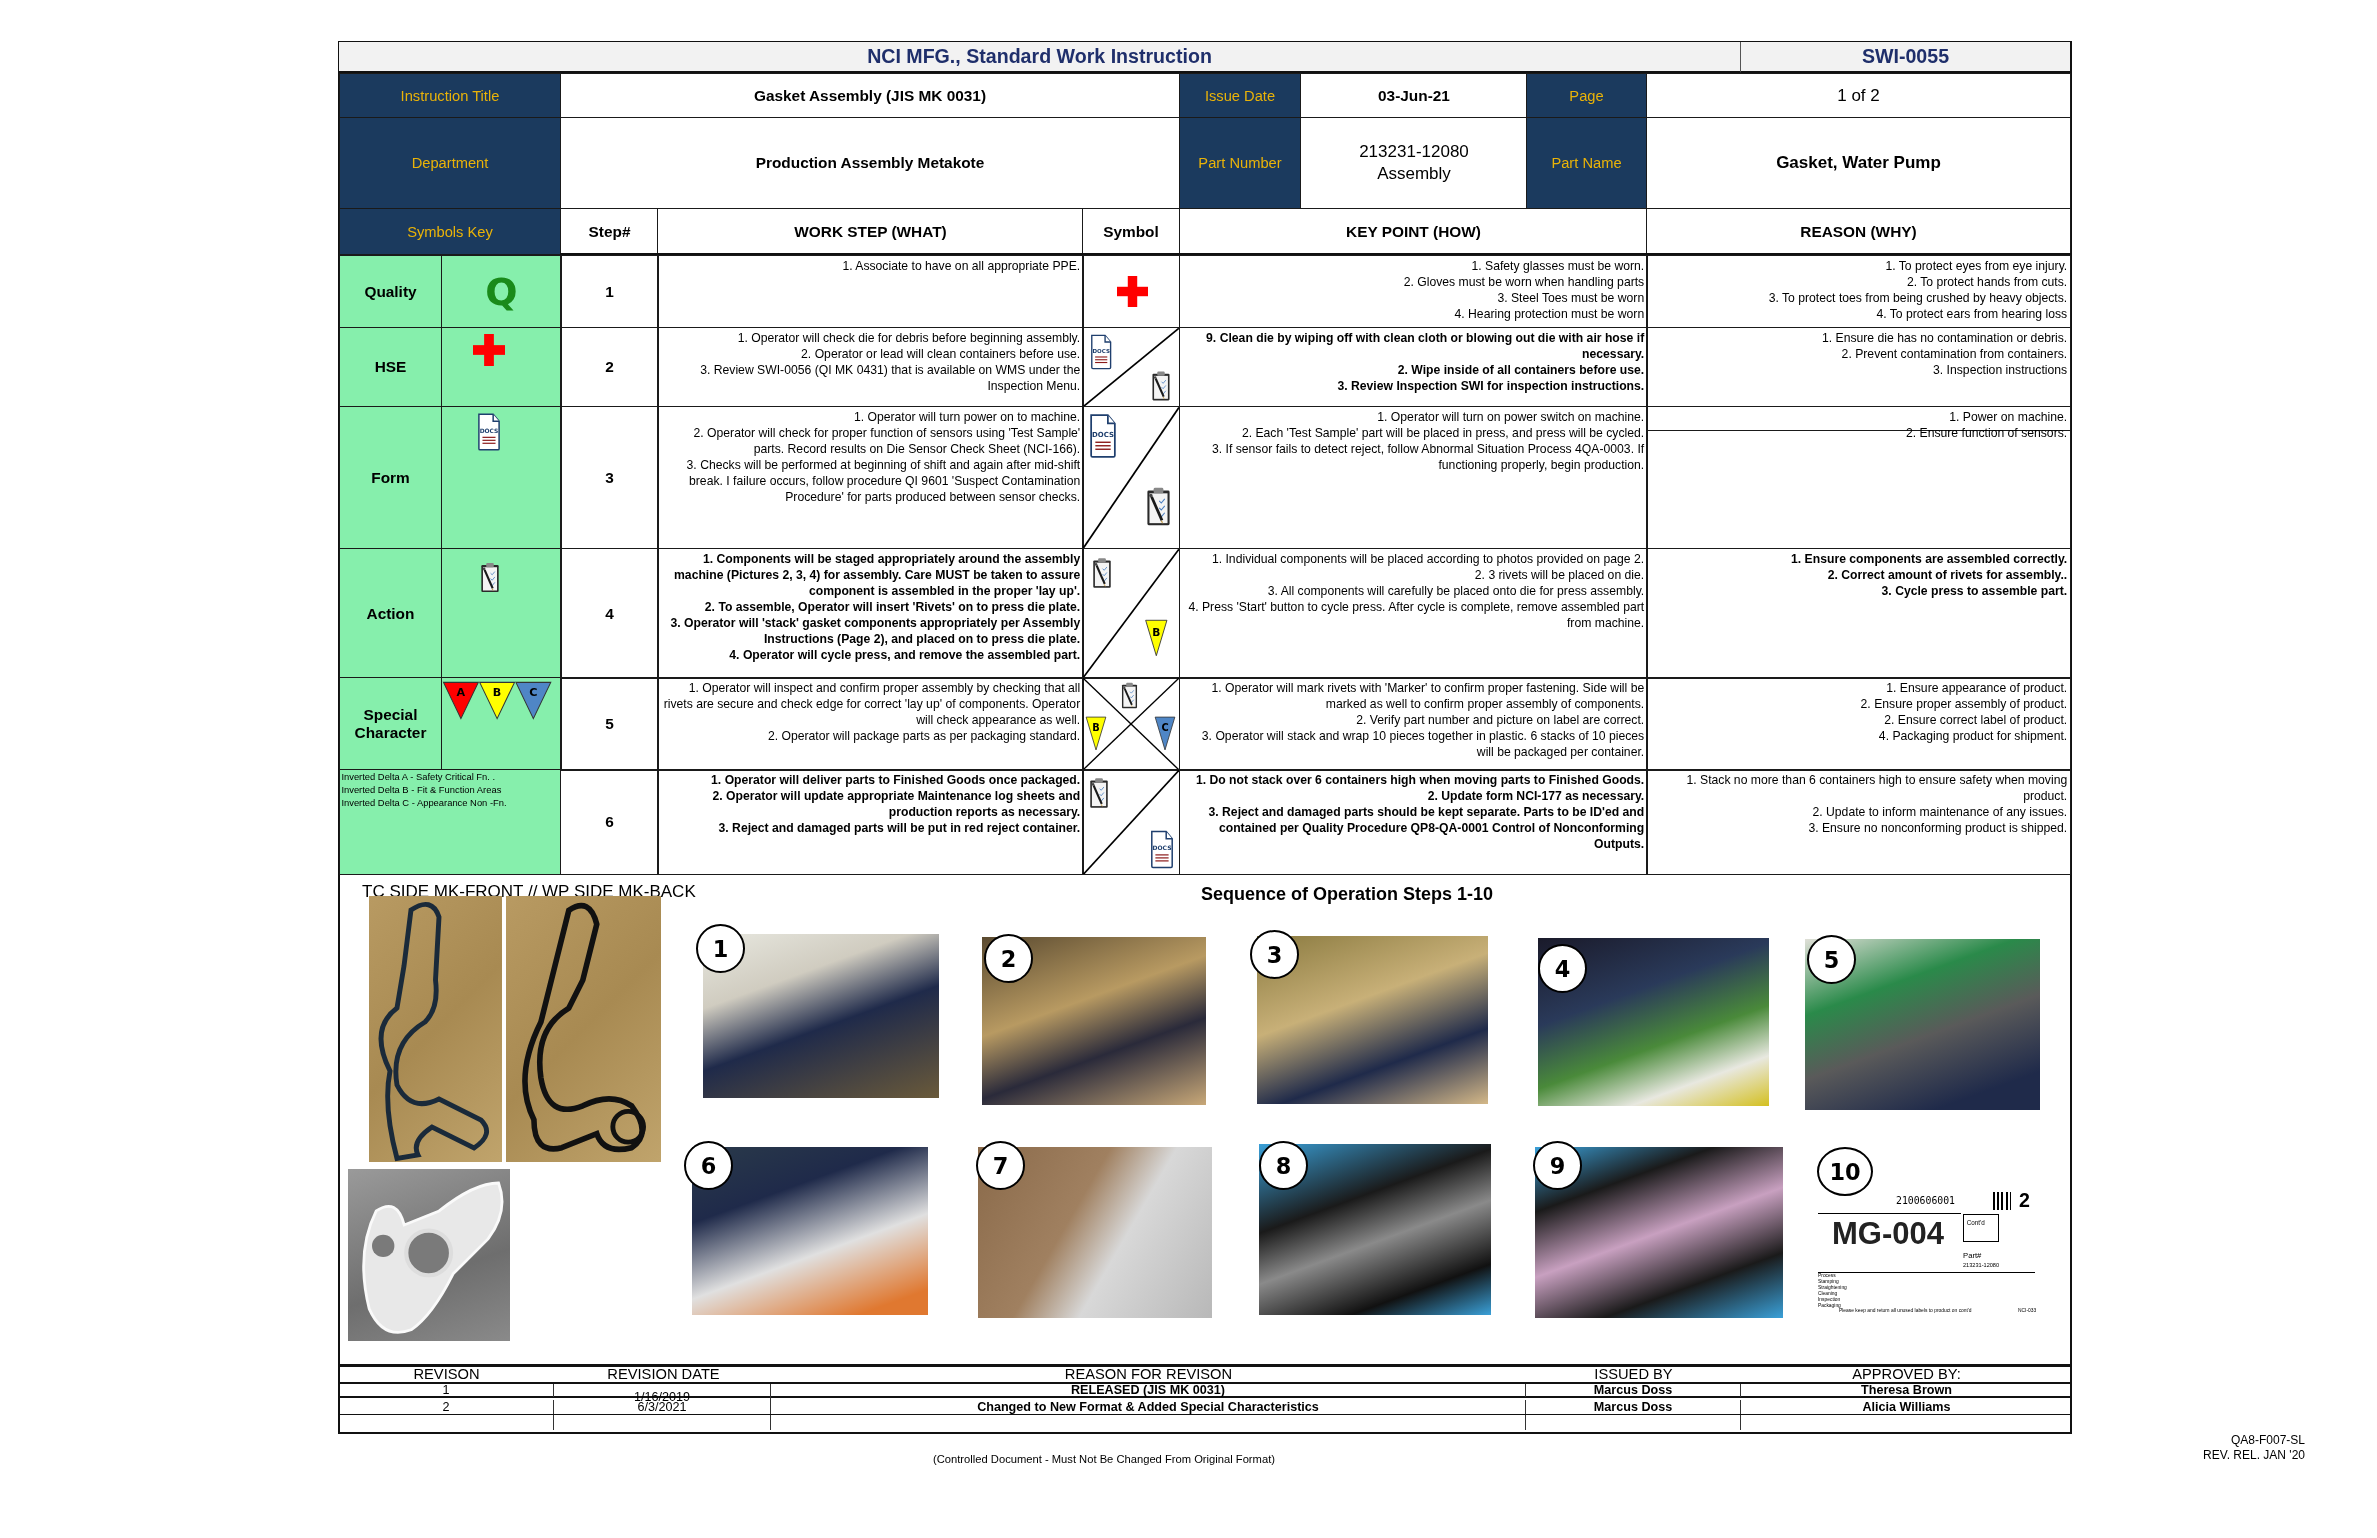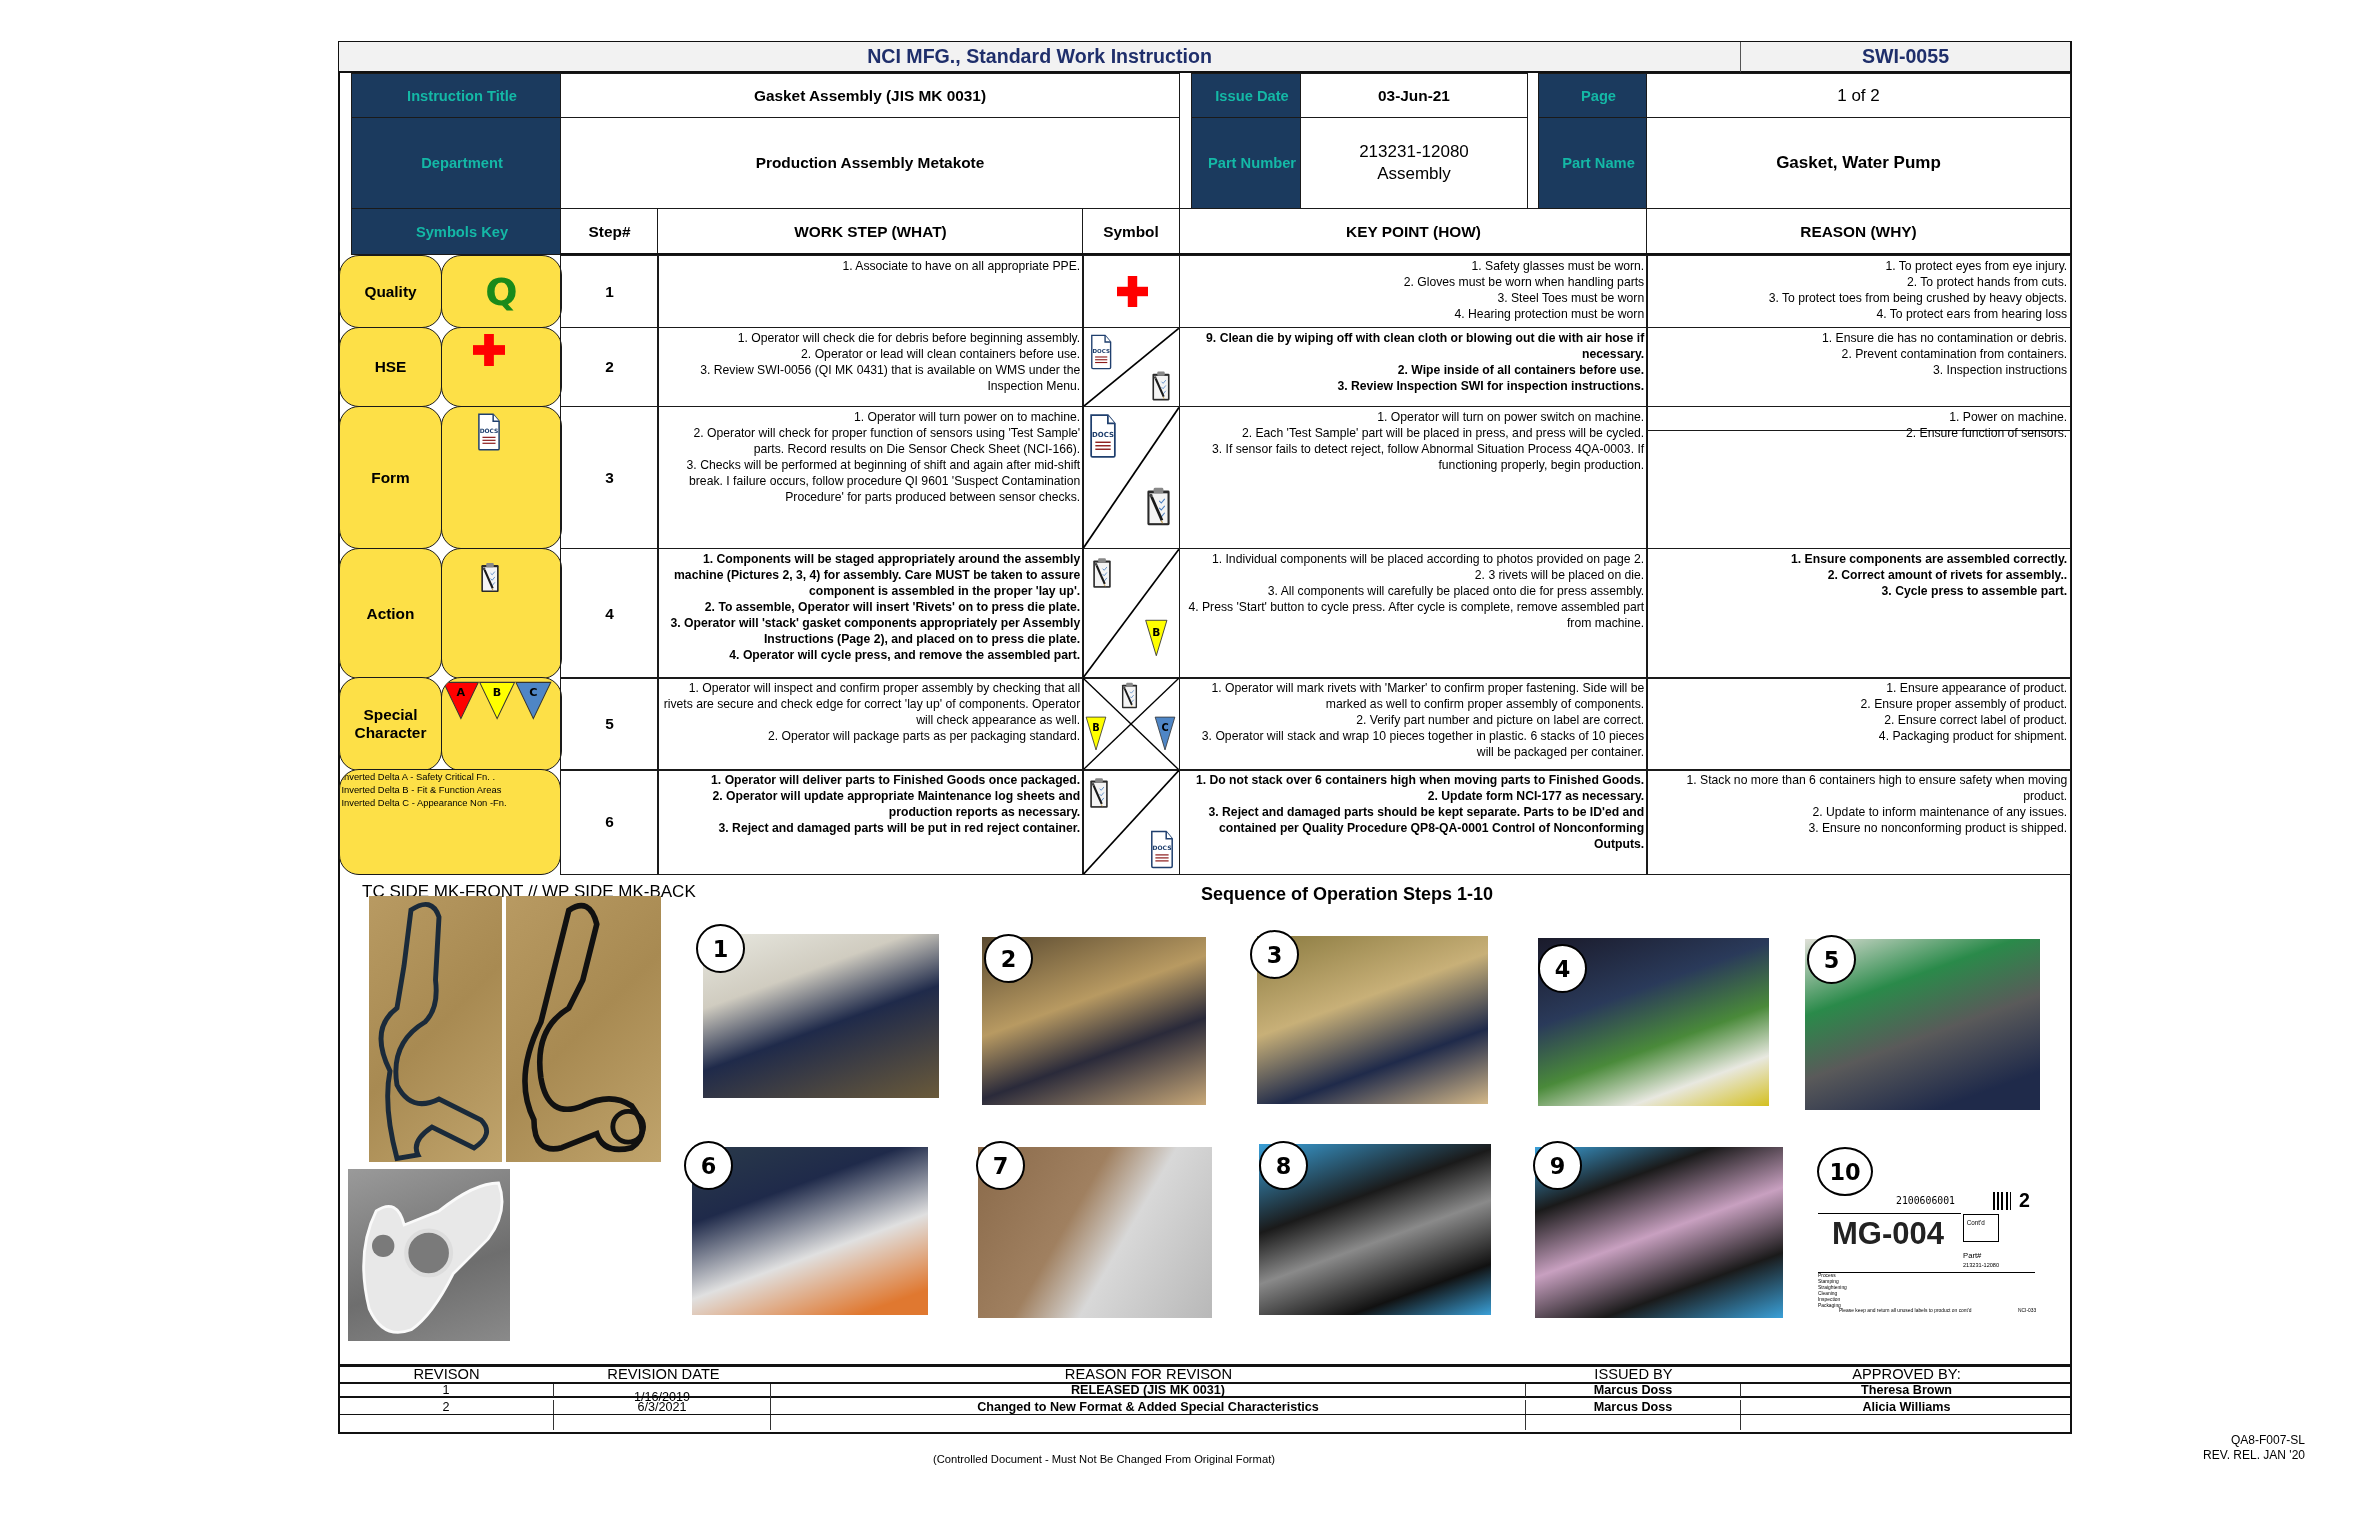--- a/index.html
+++ b/index.html
@@ -1,22 +1,22 @@
 <!DOCTYPE html>
 <html style="font-size:11.2px"><head>
 <meta charset="utf-8">
 <style>
   * { box-sizing: border-box; margin: 0; padding: 0; }
   html, body { width: 2377px; height: 1538px; background: #ffffff; overflow: hidden; }
   body { position: relative; font-family: "Liberation Sans", sans-serif; color: #000; }
   .abs { position: absolute; }
   .cell { position: absolute; border: 1.4px solid #1a1a1a; overflow: hidden; }
-  .navy { background: #1b3a5e; color: #14b8a6; font-weight: bold; display: flex; align-items: center; justify-content: center; text-align: center; font-size: 14.7px; margin-left: 12px; }
+  .navy { background: #1b3a5e; color: #eab308; font-weight: normal; display: flex; align-items: center; justify-content: center; text-align: center; font-size: 14.7px; }
   .white { background: #fff; display: flex; align-items: center; justify-content: center; text-align: center; font-weight: bold; }
-  .lightblue { background: #fde047; border-radius: 20px; }
+  .lightblue { background: #86efac; }
   .frame { position: absolute; left: 338px; top: 41px; width: 1734px; height: 1393px; border: 2.8px solid #111; }
   .title-row { position: absolute; left: 339px; top: 42px; width: 1401px; height: 31px; background: #f2f2f2; border-bottom: 2.1px solid #111; display: flex; align-items: center; justify-content: center; color: #1f2f6b; font-weight: bold; font-size: 19.6px; }
   .swi-box { position: absolute; left: 1740px; top: 42px; width: 330px; height: 31px; background: #f2f2f2; border-left: 1.4px solid #555; border-bottom: 2.1px solid #111; display: flex; align-items: center; justify-content: center; color: #1f2f6b; font-weight: bold; font-size: 19.6px; }
   .hdr { font-weight: bold; font-size: 15.4px; }
   .txt { font-size: 12.2px; line-height: 16px; padding: 2.1px 2.8px; text-align: right; }
   .txt.bold { font-weight: bold; }
   .txt div { white-space: normal; }
   .stepnum { display: flex; align-items: center; justify-content: center; font-weight: bold; font-size: 15.4px; }
   .sym-label { display: flex; align-items: center; justify-content: center; text-align: center; font-weight: bold; font-size: 15.4px; }
   .photo { position: absolute; overflow: hidden; }

